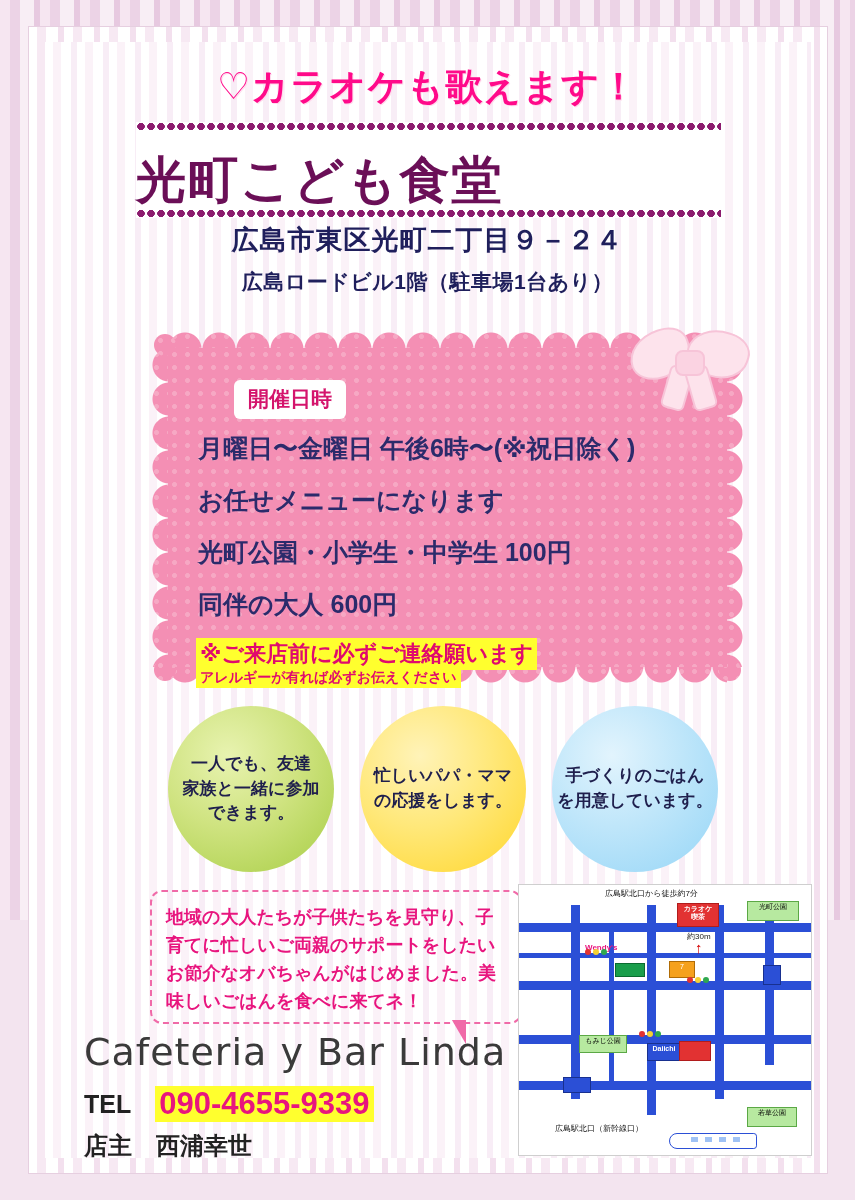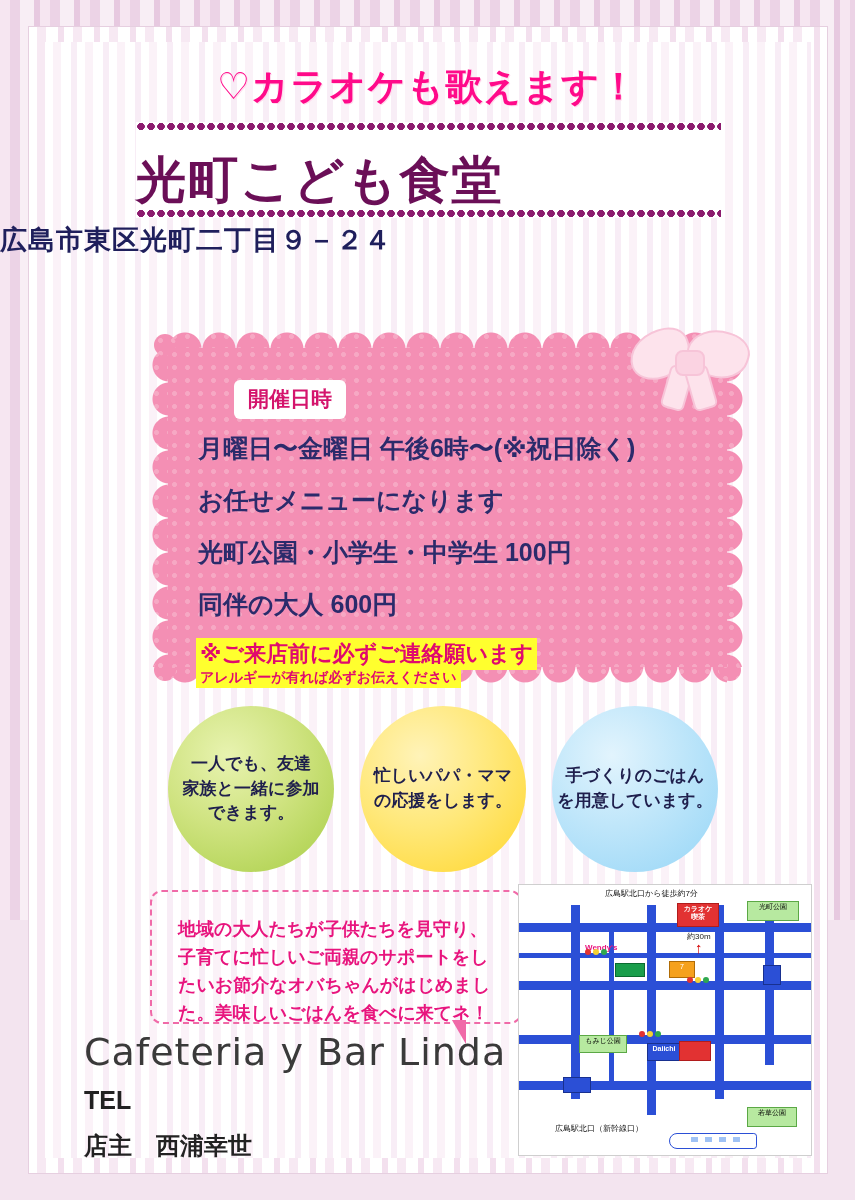--- a/index.html
+++ b/index.html
@@ -59,21 +59,21 @@
       radial-gradient(circle at 5px 4.5px, #8c1b6e 0 3.6px, transparent 3.8px) 0 0/10px 9px repeat-x;
   }
   .title-box:before{top:-9px;}
   .title-box:after{bottom:-9px;}
   .title-text{
     position:absolute;left:0;right:0;top:16px;text-align:left;
     font-size:50px;font-weight:bold;color:#6b0f57;letter-spacing:2px;
     font-family:"DejaVu Sans",sans-serif;
   }
   .addr1{
-    position:absolute;left:0;right:0;top:222px;text-align:left;
+    position:absolute;left:0;right:0;top:222px;text-align:center;
     font-size:27px;font-weight:bold;color:#1f1f5c;letter-spacing:1px;
   }
   .addr2{
     position:absolute;left:0;right:0;top:268px;text-align:center;
     font-size:21px;font-weight:bold;color:#1f1f5c;letter-spacing:0.5px;
   }
   
   .scallop{
     position:absolute;left:150px;top:330px;width:595px;height:355px;
   }
@@ -134,21 +134,21 @@
   .c-green{left:0;top:0;background:radial-gradient(circle at 36% 30%, #e8f3b0 0%, #cfe380 45%, #b9d75f 75%, #aacf4e 100%);}
   .c-yellow{left:192px;top:0;background:radial-gradient(circle at 36% 30%, #fff3b8 0%, #ffe87a 45%, #ffdd4a 78%, #ffd72c 100%);}
   .c-blue{left:384px;top:0;background:radial-gradient(circle at 36% 30%, #e2f4fd 0%, #bfe6fa 45%, #a6dcf8 78%, #93d4f6 100%);}
 
   
   .bubble{
     position:absolute;left:150px;top:890px;width:368px;height:130px;
     border:2px dashed #f06aa8;border-radius:12px;background:transparent;
   }
   .bubble p{
-    margin:12px;padding:12px 14px 0 14px;
+    margin:0;padding:12px 14px 0 14px;
     font-size:18px;font-weight:bold;color:#e8157e;line-height:1.55;
   }
   .bubble .tail{
     position:absolute;left:300px;bottom:-22px;width:0;height:0;
     border-left:14px dashed transparent;border-right:0 solid transparent;border-top:24px dashed #f06aa8;
   }
   
   .cafeteria{
     position:absolute;left:84px;top:1030px;
     font-size:38px;color:#3a3a3a;letter-spacing:1px;font-family:"DejaVu Sans",sans-serif;
@@ -185,20 +185,21 @@
   <div class="inner-frame"></div>
   <div class="inner-frame2"></div>
 
   <div class="kara-line">♡カラオケも歌えます！</div>
 
   <div class="title-box">
     <div class="title-text">光町こども食堂</div>
   </div>
 
   <div class="addr1">広島市東区光町二丁目９－２４</div>
+  <div class="addr2">広島ロードビル1階（駐車場1台あり）</div>
 
   <div class="scallop">
     <div class="edge top"></div>
     <div class="edge bot"></div>
     <div class="edge lft"></div>
     <div class="edge rgt"></div>
     <div class="cor c1"></div>
     <div class="cor c2"></div>
     <div class="cor c3"></div>
     <div class="cor c4"></div>
@@ -233,20 +234,21 @@
   </div>
 
   <div class="bubble">
     <p>地域の大人たちが子供たちを見守り、子育てに忙しいご両親のサポートをしたいお節介なオバちゃんがはじめました。美味しいごはんを食べに来てネ！</p>
     <div class="tail"></div>
   </div>
 
   <div class="cafeteria">Cafeteria y Bar Linda</div>
   <div class="tel-row">
     <span class="tel-label">TEL</span>
+    <span class="tel-num">090-4655-9339</span>
   </div>
   <div class="owner">店主　西浦幸世</div>
 
   <div class="map">
     <div class="cap" style="left:86px;top:3px;">広島駅北口から徒歩約7分</div>
 
     <div class="road-h" style="top:38px;"></div>
     <div class="road-h" style="top:96px;"></div>
     <div class="road-h" style="top:150px;"></div>
     <div class="road-h" style="top:196px;"></div>

